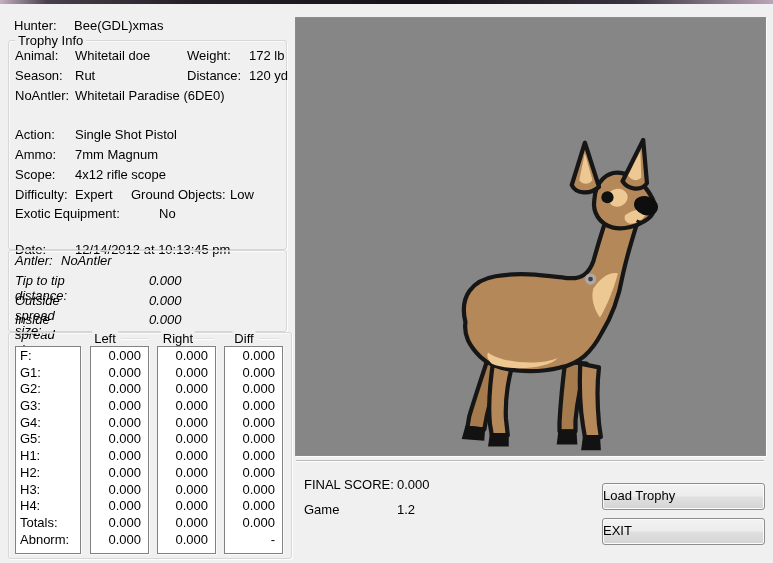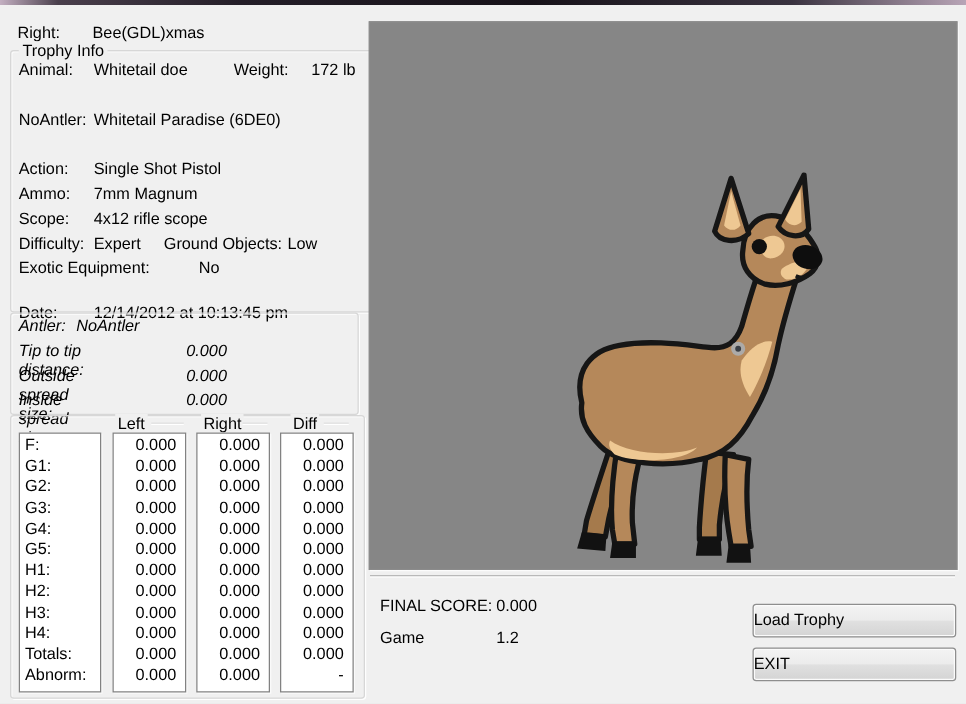--- a/index.html
+++ b/index.html
@@ -75,31 +75,37 @@
     font-family:"Liberation Sans", sans-serif; font-size:13px; color:#000;
     text-align:left; line-height:23px; cursor:pointer;
   }
 </style>
 </head>
 <body>
 
 <div id="window">
   <div id="titlebar-edge"></div>
 
-  <div class="abs" style="left:14px; top:18px;">Right:</div>
+  <div class="abs" style="left:14px; top:18px;">Hunter:</div>
   <div class="abs" style="left:74px; top:18px;">Bee(GDL)xmas</div>
 
-  <div class="groupbox" style="left:8px; top:40px; width:277px; height:208px;padding-left:39px;">
+  <div class="groupbox" style="left:8px; top:40px; width:277px; height:208px;">
     <span class="gb-caption">Trophy Info</span>
 
     <div class="ti-row" style="top:7px;">
       <span class="l1">Animal:</span>
       <span class="v1">Whitetail doe</span>
       <span class="l2">Weight:</span>
       <span class="v2">172 lb</span>
+    </div>
+    <div class="ti-row" style="top:27px;">
+      <span class="l1">Season:</span>
+      <span class="v1">Rut</span>
+      <span class="l2">Distance:</span>
+      <span class="v2">120 yd</span>
     </div>
     <div class="ti-row" style="top:47px;">
       <span class="l1">NoAntler:</span>
       <span class="v1">Whitetail Paradise (6DE0)</span>
     </div>
     <div class="ti-row" style="top:86px;">
       <span class="l1">Action:</span>
       <span class="v1">Single Shot Pistol</span>
     </div>
     <div class="ti-row" style="top:106px;">

